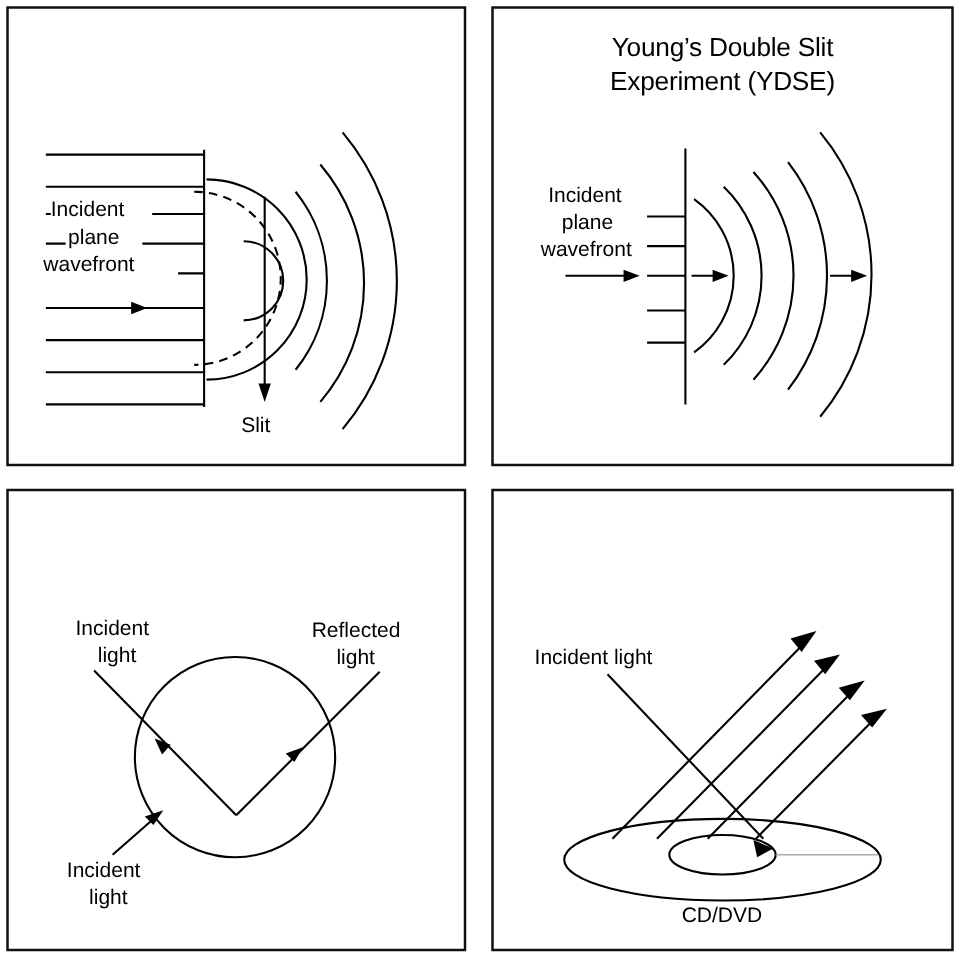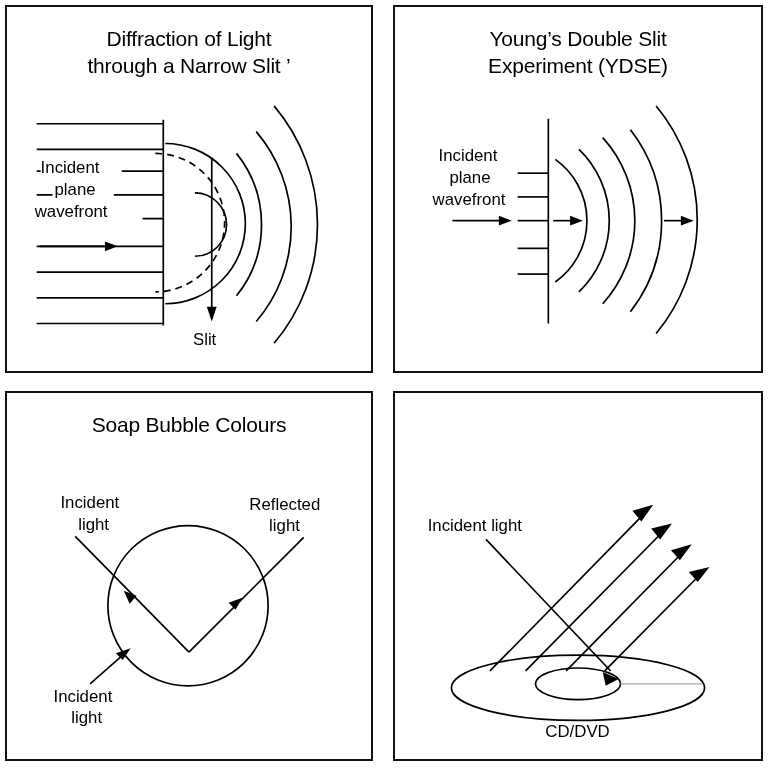--- a/index.html
+++ b/index.html
@@ -79,22 +79,20 @@
     stroke-width: 1.7;
     stroke-dasharray: 7 5;
   }
 </style>
 </head>
 <body>
 
 <div id="sheet">
 
   <div class="panel" id="panel-1">
-    <div class="panel-title">Diffraction of Light
-through a Narrow Slit ’</div>
     <div class="stage">
       <svg viewBox="0 0 368 368" preserveAspectRatio="none">
 
         <g>
           <line class="stroke" x1="30" y1="118" x2="158" y2="118"></line>
           <line class="stroke" x1="30" y1="144" x2="158" y2="144"></line>
           <line class="stroke" x1="30" y1="166" x2="158" y2="166"></line>
           <line class="stroke" x1="30" y1="190" x2="158" y2="190"></line>
           <line class="stroke" x1="30" y1="214" x2="158" y2="214"></line>
           <line class="stroke" x1="30" y1="242" x2="158" y2="242"></line>
@@ -176,21 +174,20 @@
         </g>
         <g>
           <line class="stroke" x1="272" y1="216" x2="292" y2="216"></line>
           <polygon points="302,216 289,211 289,221" fill="#000000"></polygon>
         </g>
       </svg>
     </div>
   </div>
 
   <div class="panel" id="panel-3">
-    <div class="panel-title">Soap Bubble Colours</div>
     <div class="stage">
       <svg viewBox="0 0 368 370" preserveAspectRatio="none">
 
         <circle class="stroke" cx="183" cy="215" r="81"></circle>
 
         <g>
           <line class="stroke" x1="69" y1="145" x2="184" y2="262"></line>
           <polygon points="131,205 118,200 124,213" fill="#000000"></polygon>
         </g>
 

